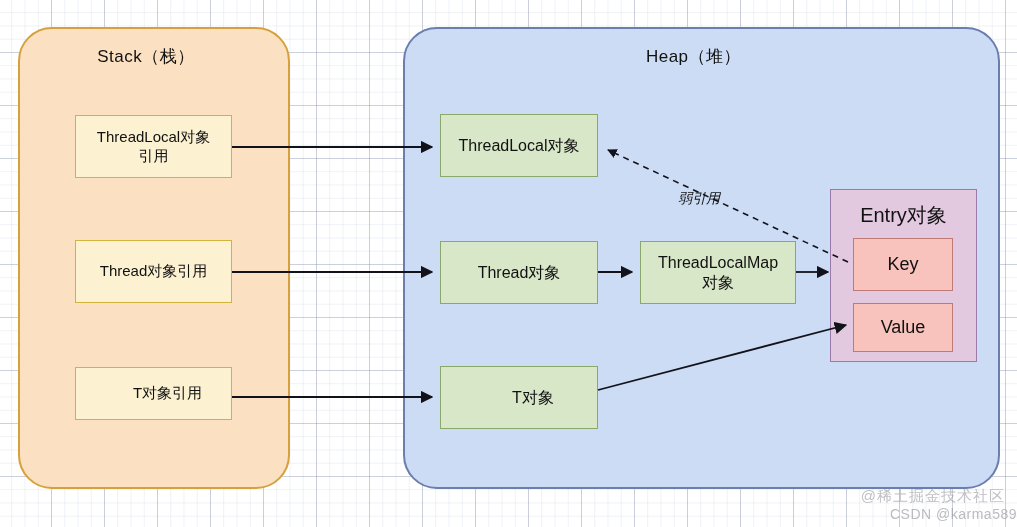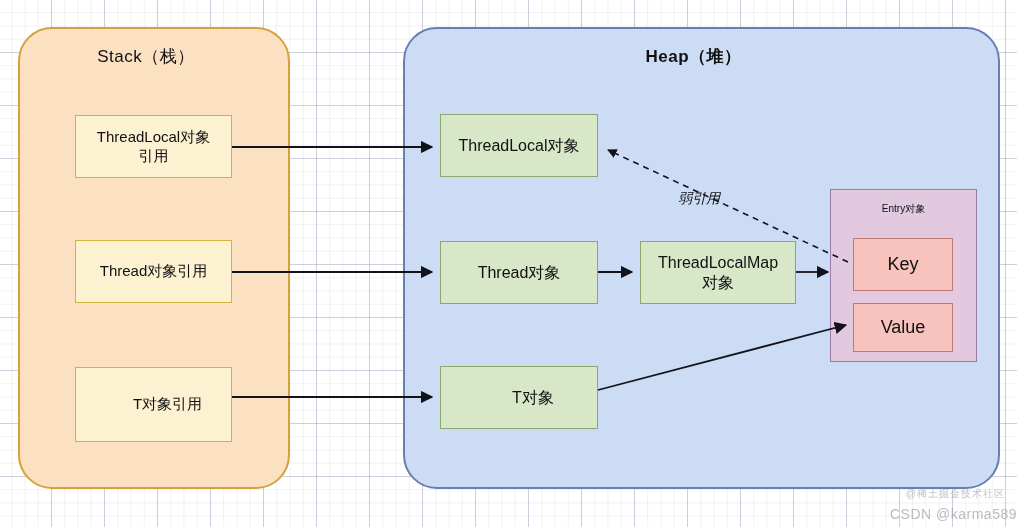--- a/index.html
+++ b/index.html
@@ -40,21 +40,21 @@
     border: 2px solid #d6a13c;
     border-radius: 34px;
   }
   #stack-region .region-title { top: 16px; font-size: 17px; }
   #heap-region {
     left: 403px; top: 27px; width: 597px; height: 462px;
     background: #ccdcf5;
     border: 2px solid #6b7fae;
     border-radius: 34px;
   }
-  #heap-region .region-title { top: 16px; font-size: 17px; font-weight: bold; }
+  #heap-region .region-title { top: 16px; font-size: 17px; }
 
   .node {
     position: absolute;
     box-sizing: border-box;
     display: flex;
     align-items: center;
     justify-content: center;
     text-align: center;
     line-height: 1.25;
     color: #111111;
@@ -77,27 +77,27 @@
   .kv-node {
     background: #f8c2bd;
     border: 1.5px solid #c07a76;
     font-size: 18px;
   }
   .entry-title {
     position: absolute;
     left: 0; right: 0;
     top: 13px;
     text-align: center;
-    font-size: 10px;
+    font-size: 20px;
     color: #111111;
   }
 
   #n-stack-threadlocal-ref { left: 75px;  top: 115px; width: 157px; height: 63px; }
   #n-stack-thread-ref      { left: 75px;  top: 240px; width: 157px; height: 63px; }
-  #n-stack-t-ref           { left: 75px;  top: 367px; width: 157px; height: 75px; padding-left: 28px; }
+  #n-stack-t-ref           { left: 75px;  top: 367px; width: 157px; height: 53px; padding-left: 28px; }
 
   #n-heap-threadlocal      { left: 440px; top: 114px; width: 158px; height: 63px; }
   #n-heap-thread           { left: 440px; top: 241px; width: 158px; height: 63px; }
   #n-heap-t                { left: 440px; top: 366px; width: 158px; height: 63px; padding-left: 28px; }
   #n-heap-threadlocalmap   { left: 640px; top: 241px; width: 156px; height: 63px; }
 
   #n-entry                 { left: 830px; top: 189px; width: 147px; height: 173px; }
   #n-key                   { left: 853px; top: 238px; width: 100px; height: 53px; }
   #n-value                 { left: 853px; top: 303px; width: 100px; height: 49px; }
 
@@ -113,21 +113,21 @@
     position: absolute;
     left: 0; top: 0;
     width: 1017px;
     height: 527px;
     pointer-events: none;
   }
 
   .watermark-cn {
     position: absolute;
     right: 12px; top: 487px;
-    font-size: 10px;
+    font-size: 15px;
     color: rgba(140,140,150,0.55);
     letter-spacing: 1px;
   }
   .watermark-en {
     position: absolute;
     right: 0; top: 506px;
     font-size: 14px;
     color: rgba(150,150,158,0.65);
     letter-spacing: 0.5px;
   }

